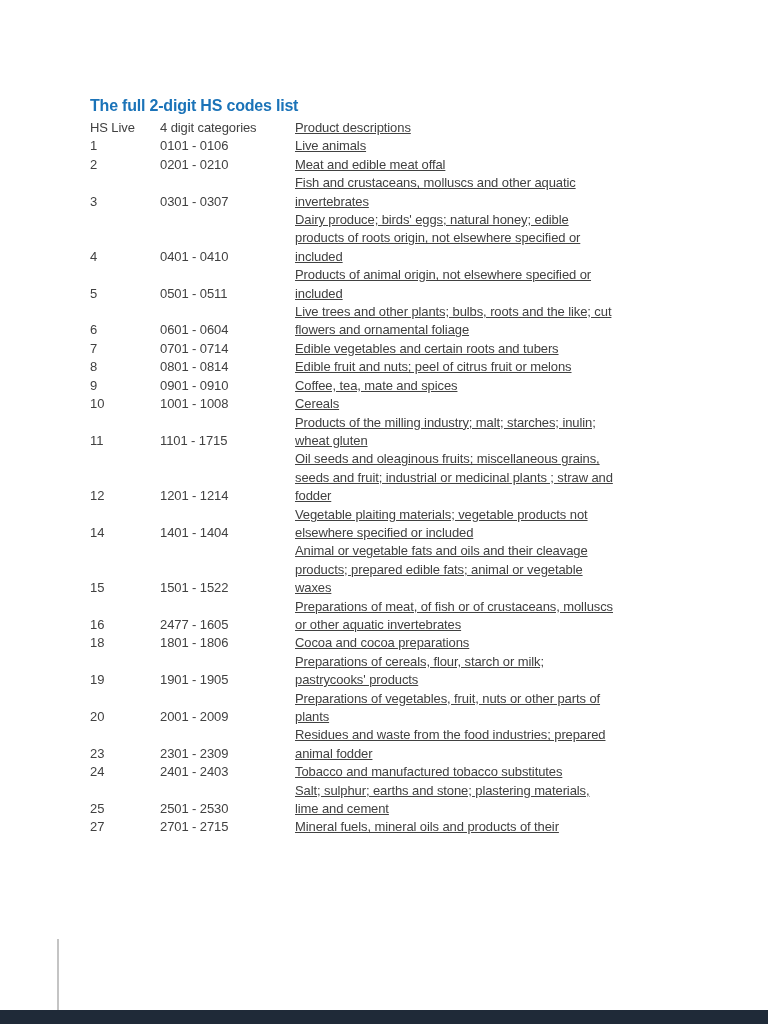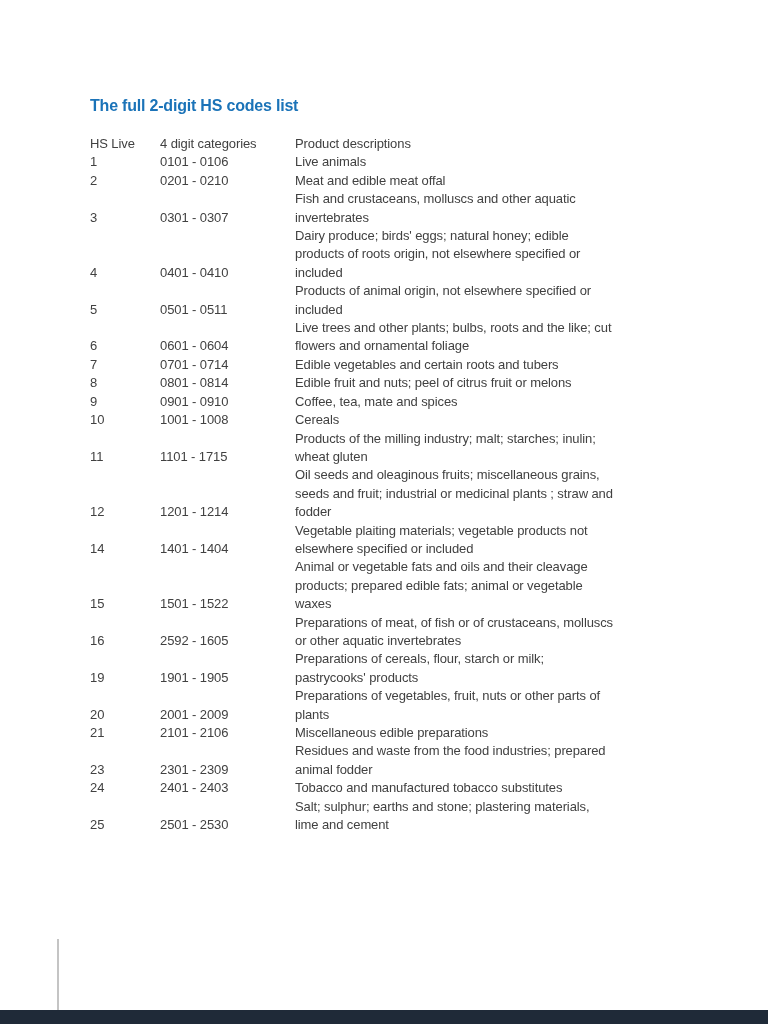--- a/index.html
+++ b/index.html
@@ -7,37 +7,37 @@
     width: 768px; height: 1024px;
     position: relative; overflow: hidden;
     background: var(--page_background, #ffffff);
     font-family: "Liberation Sans", sans-serif;
   }
   .page { position: absolute; left: 90px; top: 96px; }
   .title {
     color: var(--title_blue, #1b73b8);
     font-size: 16px; font-weight: bold; line-height: 19px;
     letter-spacing: -0.2px;
-    margin: 0 0 20px 0;
+    margin: 0 0 4px 0;
   }
   table.hs-table {
     border-collapse: collapse;
     color: var(--body_text, #414141);
   }
   .hs-table th, .hs-table td {
     padding: 0; margin: 0;
     font-size: 13px; line-height: 18.4px;
     letter-spacing: -0.1px;
     font-weight: normal;
     text-align: left;
     vertical-align: bottom;
   }
   .c1 { width: 70px; }
   .c2 { width: 135px; }
-  .c3 { white-space: pre-line; min-width: 340px; max-width: 400px; }
+  .c3 { white-space: pre-line; min-width: 340px; max-width: 400px; text-decoration: underline; }
   .vline {
     position: absolute; left: 57px; top: 939px;
     width: 2px; height: 71px;
     background: #c4c4c4;
   }
   .bottombar {
     position: absolute; left: 0; bottom: 0;
     width: 768px; height: 14px;
     background: var(--viewer_bottom_bar, #1f2a38);
   }
@@ -132,56 +132,61 @@
         </tr>
         <tr>
           <td class="c1">15</td>
           <td class="c2">1501 - 1522</td>
           <td class="c3">Animal or vegetable fats and oils and their cleavage
 products; prepared edible fats; animal or vegetable
 waxes</td>
         </tr>
         <tr>
           <td class="c1">16</td>
-          <td class="c2">2592 - 1605</td>
+          <td class="c2">2477 - 1605</td>
           <td class="c3">Preparations of meat, of fish or of crustaceans, molluscs
 or other aquatic invertebrates</td>
+        </tr>
+        <tr>
+          <td class="c1">18</td>
+          <td class="c2">1801 - 1806</td>
+          <td class="c3">Cocoa and cocoa preparations</td>
         </tr>
         <tr>
           <td class="c1">19</td>
           <td class="c2">1901 - 1905</td>
           <td class="c3">Preparations of cereals, flour, starch or milk;
 pastrycooks' products</td>
         </tr>
         <tr>
           <td class="c1">20</td>
           <td class="c2">2001 - 2009</td>
           <td class="c3">Preparations of vegetables, fruit, nuts or other parts of
 plants</td>
-        </tr>
-        <tr>
-          <td class="c1">21</td>
-          <td class="c2">2101 - 2106</td>
-          <td class="c3">Miscellaneous edible preparations</td>
         </tr>
         <tr>
           <td class="c1">23</td>
           <td class="c2">2301 - 2309</td>
           <td class="c3">Residues and waste from the food industries; prepared
 animal fodder</td>
         </tr>
         <tr>
           <td class="c1">24</td>
           <td class="c2">2401 - 2403</td>
           <td class="c3">Tobacco and manufactured tobacco substitutes</td>
         </tr>
         <tr>
           <td class="c1">25</td>
           <td class="c2">2501 - 2530</td>
           <td class="c3">Salt; sulphur; earths and stone; plastering materials,
 lime and cement</td>
         </tr>
+        <tr>
+          <td class="c1">27</td>
+          <td class="c2">2701 - 2715</td>
+          <td class="c3">Mineral fuels, mineral oils and products of their</td>
+        </tr>
       </tbody>
   </table>
 </div>
 
 <div class="vline"></div>
 <div class="bottombar"></div>
 
 </body></html>

